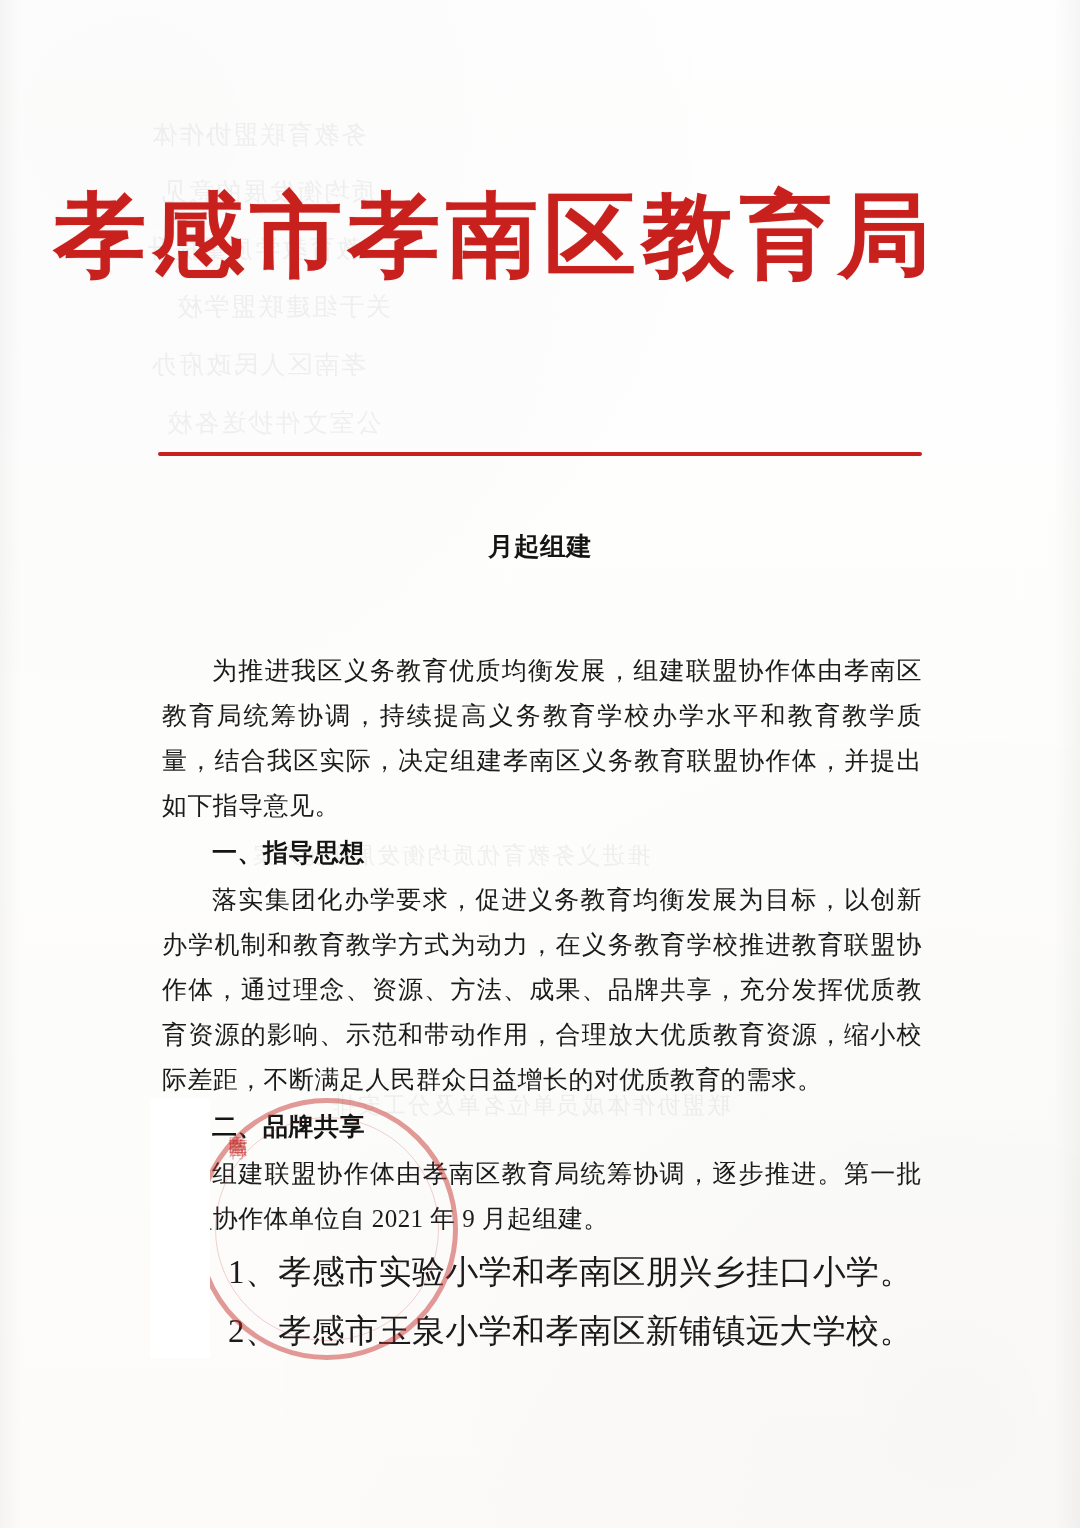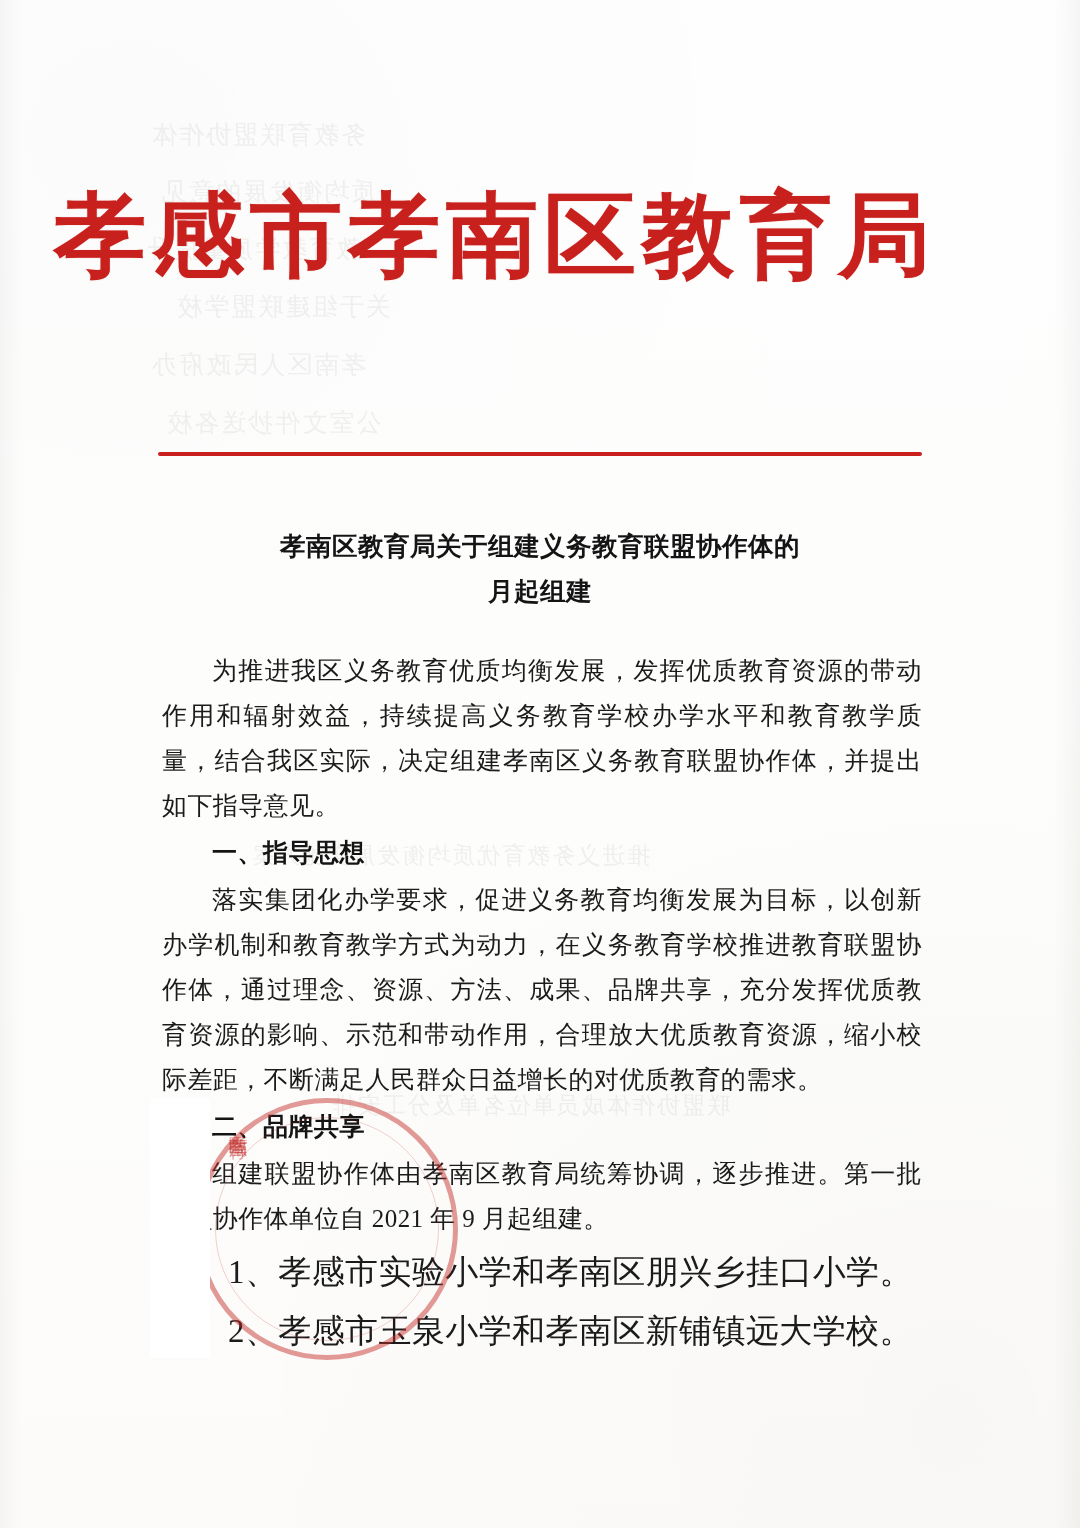--- a/index.html
+++ b/index.html
@@ -196,26 +196,25 @@
   <div class="bleed bleed-5">孝南区人民政府办</div>
   <div class="bleed bleed-6">公室文件抄送各校</div>
   <div class="bleed bleed-7">推进义务教育优质均衡发展实施方案</div>
   <div class="bleed bleed-8">联盟协作体成员单位名单及分工安排</div>
 
   <div class="masthead">孝感市孝南区教育局</div>
 
   <div class="rule"></div>
 
   <div class="doc-title">
-    <div>孝南区教育局关于组建义务教育联盟协作体的</div>
     <div>月起组建</div>
   </div>
 
   <div class="body-block">
-    <p class="para">为推进我区义务教育优质均衡发展，发挥优质教育资源的带动作用和辐射效益，持续提高义务教育学校办学水平和教育教学质量，结合我区实际，决定组建孝南区义务教育联盟协作体，并提出如下指导意见。</p>
+    <p class="para">为推进我区义务教育优质均衡发展，组建联盟协作体由孝南区教育局统筹协调，持续提高义务教育学校办学水平和教育教学质量，结合我区实际，决定组建孝南区义务教育联盟协作体，并提出如下指导意见。</p>
 
     <h2 class="section">一、指导思想</h2>
     <p class="para">落实集团化办学要求，促进义务教育均衡发展为目标，以创新办学机制和教育教学方式为动力，在义务教育学校推进教育联盟协作体，通过理念、资源、方法、成果、品牌共享，充分发挥优质教育资源的影响、示范和带动作用，合理放大优质教育资源，缩小校际差距，不断满足人民群众日益增长的对优质教育的需求。</p>
 
     <h2 class="section">二、品牌共享</h2>
     <p class="para">组建联盟协作体由孝南区教育局统筹协调，逐步推进。第一批联盟协作体单位自 2021 年 9 月起组建。</p>
 
     <p class="item">1、孝感市实验小学和孝南区朋兴乡挂口小学。</p>
     <p class="item">2、孝感市玉泉小学和孝南区新铺镇远大学校。</p>
   </div>

